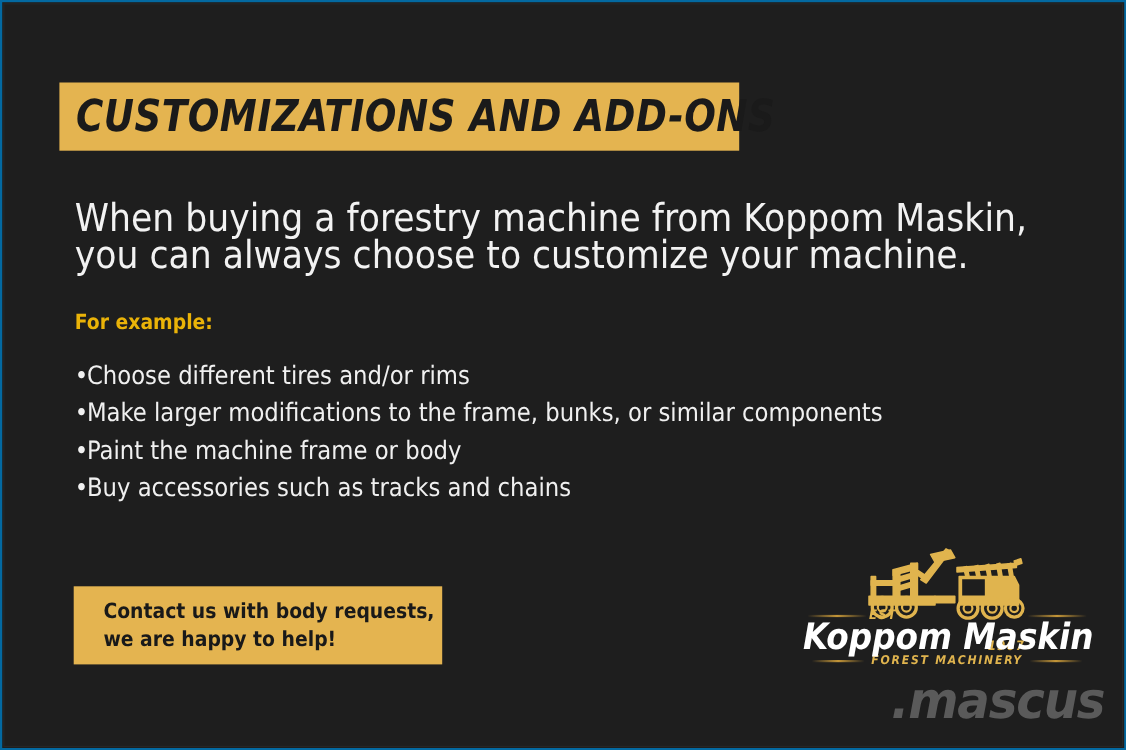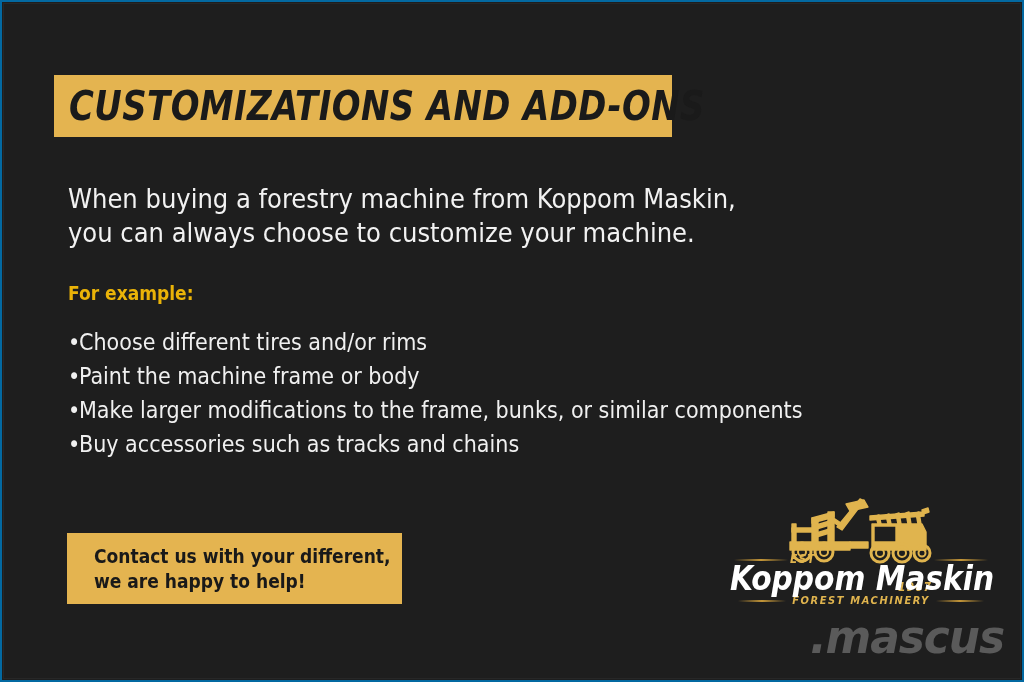--- a/index.html
+++ b/index.html
@@ -51,21 +51,21 @@
   }
 
   
   #intro {
     position: absolute;
     left: 66px;
     top: 180px;
     width: 720px;
     color: #f2f2f2;
     font-family: "Liberation Sans Narrow", "DejaVu Sans Condensed", "Liberation Sans", sans-serif;
-    font-size: 27px;
+    font-size: 35px;
     line-height: 34px;
     white-space: nowrap;
   }
   #intro div { display: block; }
 
   
   #for-example {
     position: absolute;
     left: 66px;
     top: 277px;
@@ -246,27 +246,27 @@
 
   <div id="intro">
     <div>When buying a forestry machine from Koppom Maskin,</div>
     <div>you can always choose to customize your machine.</div>
   </div>
 
   <div id="for-example">For example:</div>
 
   <ul id="bullets">
     <li><span class="dot">•</span><span>Choose different tires and/or rims</span></li>
+    <li><span class="dot">•</span><span>Make larger modifications to the frame, bunks, or similar components</span></li>
     <li><span class="dot">•</span><span>Paint the machine frame or body</span></li>
-    <li><span class="dot">•</span><span>Make larger modifications to the frame, bunks, or similar components</span></li>
     <li><span class="dot">•</span><span>Buy accessories such as tracks and chains</span></li>
   </ul>
 
   <div id="cta-box">
-    <div class="cta-line">Contact us with your different,</div>
+    <div class="cta-line">Contact us with body requests,</div>
     <div class="cta-line">we are happy to help!</div>
   </div>
 
   <div id="logo">
 
     <svg id="logo-machine" viewBox="0 0 180 66">
       <g fill="#e0b44e" stroke="#e0b44e" stroke-width="1.4" stroke-linejoin="round">
 
         <path d="M74 6 L92 2 L96 9 L78 13 Z"></path>
         <path d="M92 3 L70 32 L65 29 L88 1 Z"></path>

